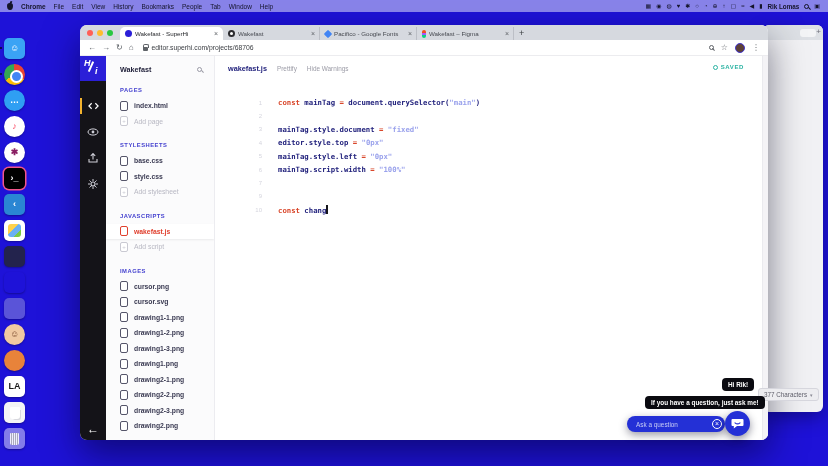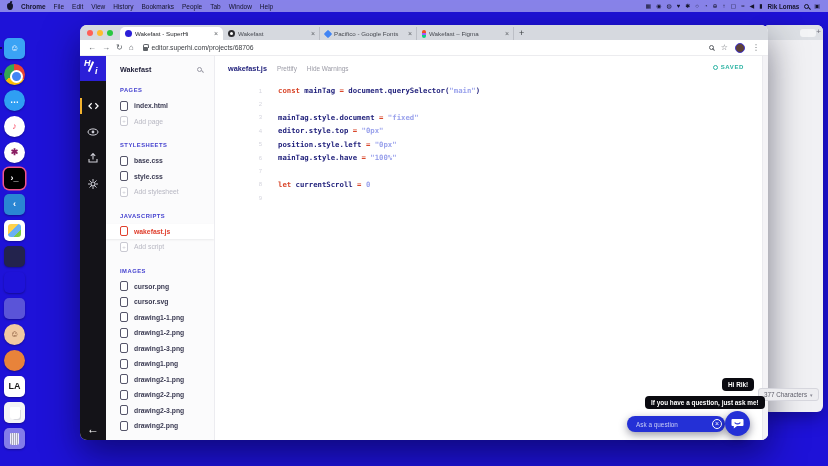--- a/index.html
+++ b/index.html
@@ -108,21 +108,21 @@
   .file-row.active{background:#fff;color:#e0402e;box-shadow:0 1px 2px rgba(0,0,0,.07)}
   .file-row.active .fi{border-color:#e0402e;color:#e0402e}
 
   
   .editor{flex:1;position:relative;background:#fff;overflow:hidden}
   .ed-head{padding:8px 0 0 13px;display:flex;gap:10px;align-items:baseline}
   .ed-file{font-size:7.3px;font-weight:bold;color:#23237d}
   .ed-act{font-size:6.4px;color:#9b9ba6}
   .saved{position:absolute;right:24px;top:8px;display:flex;align-items:center;gap:3px;color:#2bb3a3;font-size:6px;font-weight:bold;letter-spacing:.6px}
   .saved .ring{width:5px;height:5px;border:1.3px solid #2bb3a3;border-radius:50%}
-  .code{margin-top:11px;font-family:"DejaVu Sans Mono",monospace;font-size:7.3px;font-weight:bold}
+  .code{margin-top:23px;font-family:"DejaVu Sans Mono",monospace;font-size:7.3px;font-weight:bold}
   .code-line{display:flex;height:13.4px;align-items:center}
   .ln{width:47px;text-align:right;font-size:6px;color:#d5d5de;font-weight:normal;flex:none;font-family:"Liberation Sans",sans-serif}
   .ct{padding-left:16px;white-space:pre}
   .kw,.op{color:#d9472b}
   .id{color:#23237d}
   .str,.num{color:#9aa2ec}
   .cursor{display:inline-block;width:1.5px;height:9px;background:#15151a;vertical-align:-1.5px}
   .ed-scroll{position:absolute;right:0;top:0;bottom:0;width:6px;background:#f4f3f6;border-left:1px solid #eaeaee}
 
   
@@ -439,37 +439,37 @@
             <div class="code-line">
               <span class="ln">3</span>
               <span class="ct"><span class="id">mainTag.style.document</span><span class="op"> = </span><span class="str">"fixed"</span></span>
             </div>
             <div class="code-line">
               <span class="ln">4</span>
               <span class="ct"><span class="id">editor.style.top</span><span class="op"> = </span><span class="str">"0px"</span></span>
             </div>
             <div class="code-line">
               <span class="ln">5</span>
-              <span class="ct"><span class="id">position.style.left</span><span class="op"> = </span><span class="str">"0px"</span></span>
+              <span class="ct"><span class="id">mainTag.style.left</span><span class="op"> = </span><span class="str">"0px"</span></span>
             </div>
             <div class="code-line">
               <span class="ln">6</span>
-              <span class="ct"><span class="id">mainTag.style.have</span><span class="op"> = </span><span class="str">"100%"</span></span>
+              <span class="ct"><span class="id">mainTag.script.width</span><span class="op"> = </span><span class="str">"100%"</span></span>
             </div>
             <div class="code-line">
               <span class="ln">7</span>
               <span class="ct"></span>
             </div>
             <div class="code-line">
-              <span class="ln">8</span>
-              <span class="ct"><span class="kw">let </span><span class="id">currentScroll</span><span class="op"> = </span><span class="num">0</span></span>
-            </div>
-            <div class="code-line">
               <span class="ln">9</span>
               <span class="ct"></span>
+            </div>
+            <div class="code-line">
+              <span class="ln">10</span>
+              <span class="ct"><span class="kw">const </span><span class="id">chang</span><span class="cursor"></span></span>
             </div>
           </div>
         <div class="ed-scroll"></div>
       </section>
     </div>
   </main>
 
   <div class="tip tip1">Hi Rik!</div>
   <div class="tip tip2">If you have a question, just ask me!</div>
   <div class="ask">

